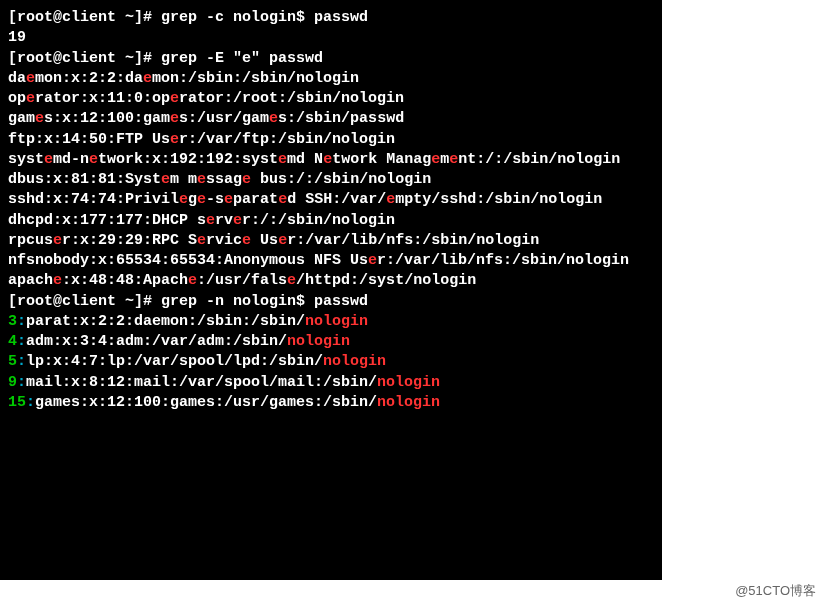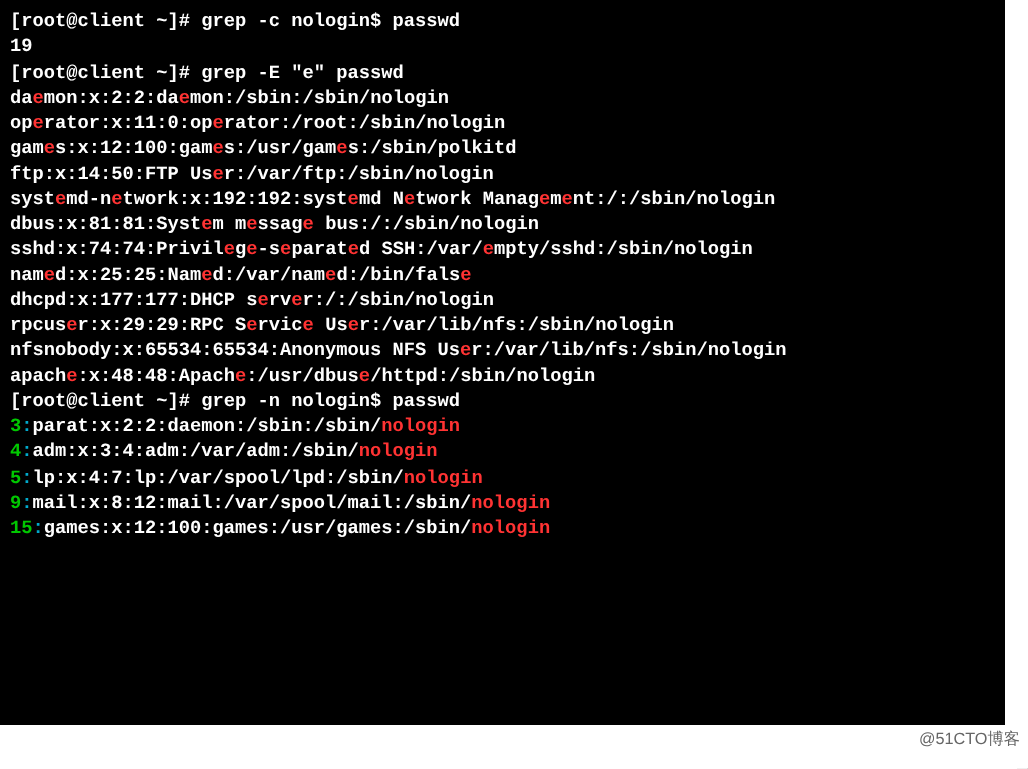--- a/index.html
+++ b/index.html
@@ -10,21 +10,21 @@
     background: #ffffff;
     overflow: hidden;
   }
   .terminal {
     background: #000000;
     color: #ffffff;
     font-family: "Courier New", Courier, monospace;
     font-size: 15px;
     line-height: 1.35;
     padding: 8px 8px 12px 8px;
-    width: 804px;
+    width: 662px;
     min-height: 580px;
     box-sizing: border-box;
     font-weight: bold;
   }
   .line { white-space: pre; }
   .prompt-user { color: #ffffff; }
   .prompt-cmd { color: #ffffff; }
   .hl { color: #ff3333; font-weight: bold; }   
   .ln { color: #00c800; font-weight: bold; }   
   .sep { color: #00aacc; }                     
@@ -47,30 +47,29 @@
 <div class="terminal">
 
   <div class="line"><span class="prompt-user">[root@client ~]# </span><span class="prompt-cmd">grep -c nologin$ passwd</span></div>
   <div class="line plain">19</div>
 
   <div class="line"><span class="prompt-user">[root@client ~]# </span><span class="prompt-cmd">grep -E "e" passwd</span></div>
 
   <div id="hl-container">
       <div class="line"><span class="plain">da</span><span class="hl">e</span><span class="plain">mon:x:2:2:da</span><span class="hl">e</span><span class="plain">mon:/sbin:/sbin/nologin</span></div>
       <div class="line"><span class="plain">op</span><span class="hl">e</span><span class="plain">rator:x:11:0:op</span><span class="hl">e</span><span class="plain">rator:/root:/sbin/nologin</span></div>
-      <div class="line"><span class="plain">gam</span><span class="hl">e</span><span class="plain">s:x:12:100:gam</span><span class="hl">e</span><span class="plain">s:/usr/gam</span><span class="hl">e</span><span class="plain">s:/sbin/polkitd</span></div>
+      <div class="line"><span class="plain">gam</span><span class="hl">e</span><span class="plain">s:x:12:100:gam</span><span class="hl">e</span><span class="plain">s:/usr/gam</span><span class="hl">e</span><span class="plain">s:/sbin/passwd</span></div>
       <div class="line"><span class="plain">ftp:x:14:50:FTP Us</span><span class="hl">e</span><span class="plain">r:/var/ftp:/sbin/nologin</span></div>
       <div class="line"><span class="plain">syst</span><span class="hl">e</span><span class="plain">md-n</span><span class="hl">e</span><span class="plain">twork:x:192:192:syst</span><span class="hl">e</span><span class="plain">md N</span><span class="hl">e</span><span class="plain">twork Manag</span><span class="hl">e</span><span class="plain">m</span><span class="hl">e</span><span class="plain">nt:/:/sbin/nologin</span></div>
       <div class="line"><span class="plain">dbus:x:81:81:Syst</span><span class="hl">e</span><span class="plain">m m</span><span class="hl">e</span><span class="plain">ssag</span><span class="hl">e</span><span class="plain"> bus:/:/sbin/nologin</span></div>
       <div class="line"><span class="plain">sshd:x:74:74:Privil</span><span class="hl">e</span><span class="plain">g</span><span class="hl">e</span><span class="plain">-s</span><span class="hl">e</span><span class="plain">parat</span><span class="hl">e</span><span class="plain">d SSH:/var/</span><span class="hl">e</span><span class="plain">mpty/sshd:/sbin/nologin</span></div>
-      <div class="line"><span class="plain">nam</span><span class="hl">e</span><span class="plain">d:x:25:25:Nam</span><span class="hl">e</span><span class="plain">d:/var/nam</span><span class="hl">e</span><span class="plain">d:/bin/fals</span><span class="hl">e</span><span class="plain"></span></div>
       <div class="line"><span class="plain">dhcpd:x:177:177:DHCP s</span><span class="hl">e</span><span class="plain">rv</span><span class="hl">e</span><span class="plain">r:/:/sbin/nologin</span></div>
       <div class="line"><span class="plain">rpcus</span><span class="hl">e</span><span class="plain">r:x:29:29:RPC S</span><span class="hl">e</span><span class="plain">rvic</span><span class="hl">e</span><span class="plain"> Us</span><span class="hl">e</span><span class="plain">r:/var/lib/nfs:/sbin/nologin</span></div>
       <div class="line"><span class="plain">nfsnobody:x:65534:65534:Anonymous NFS Us</span><span class="hl">e</span><span class="plain">r:/var/lib/nfs:/sbin/nologin</span></div>
-      <div class="line"><span class="plain">apach</span><span class="hl">e</span><span class="plain">:x:48:48:Apach</span><span class="hl">e</span><span class="plain">:/usr/dbus</span><span class="hl">e</span><span class="plain">/httpd:/sbin/nologin</span></div>
+      <div class="line"><span class="plain">apach</span><span class="hl">e</span><span class="plain">:x:48:48:Apach</span><span class="hl">e</span><span class="plain">:/usr/fals</span><span class="hl">e</span><span class="plain">/httpd:/syst/nologin</span></div>
     </div>
 
   <div class="line"><span class="prompt-user">[root@client ~]# </span><span class="prompt-cmd">grep -n nologin$ passwd</span></div>
 
   <div id="num-container">
       <div class="line"><span class="ln">3</span><span class="sep">:</span><span class="plain">parat:x:2:2:daemon:/sbin:/sbin/</span><span class="hl">nologin</span></div>
       <div class="line"><span class="ln">4</span><span class="sep">:</span><span class="plain">adm:x:3:4:adm:/var/adm:/sbin/</span><span class="hl">nologin</span></div>
       <div class="line"><span class="ln">5</span><span class="sep">:</span><span class="plain">lp:x:4:7:lp:/var/spool/lpd:/sbin/</span><span class="hl">nologin</span></div>
       <div class="line"><span class="ln">9</span><span class="sep">:</span><span class="plain">mail:x:8:12:mail:/var/spool/mail:/sbin/</span><span class="hl">nologin</span></div>
       <div class="line"><span class="ln">15</span><span class="sep">:</span><span class="plain">games:x:12:100:games:/usr/games:/sbin/</span><span class="hl">nologin</span></div>

